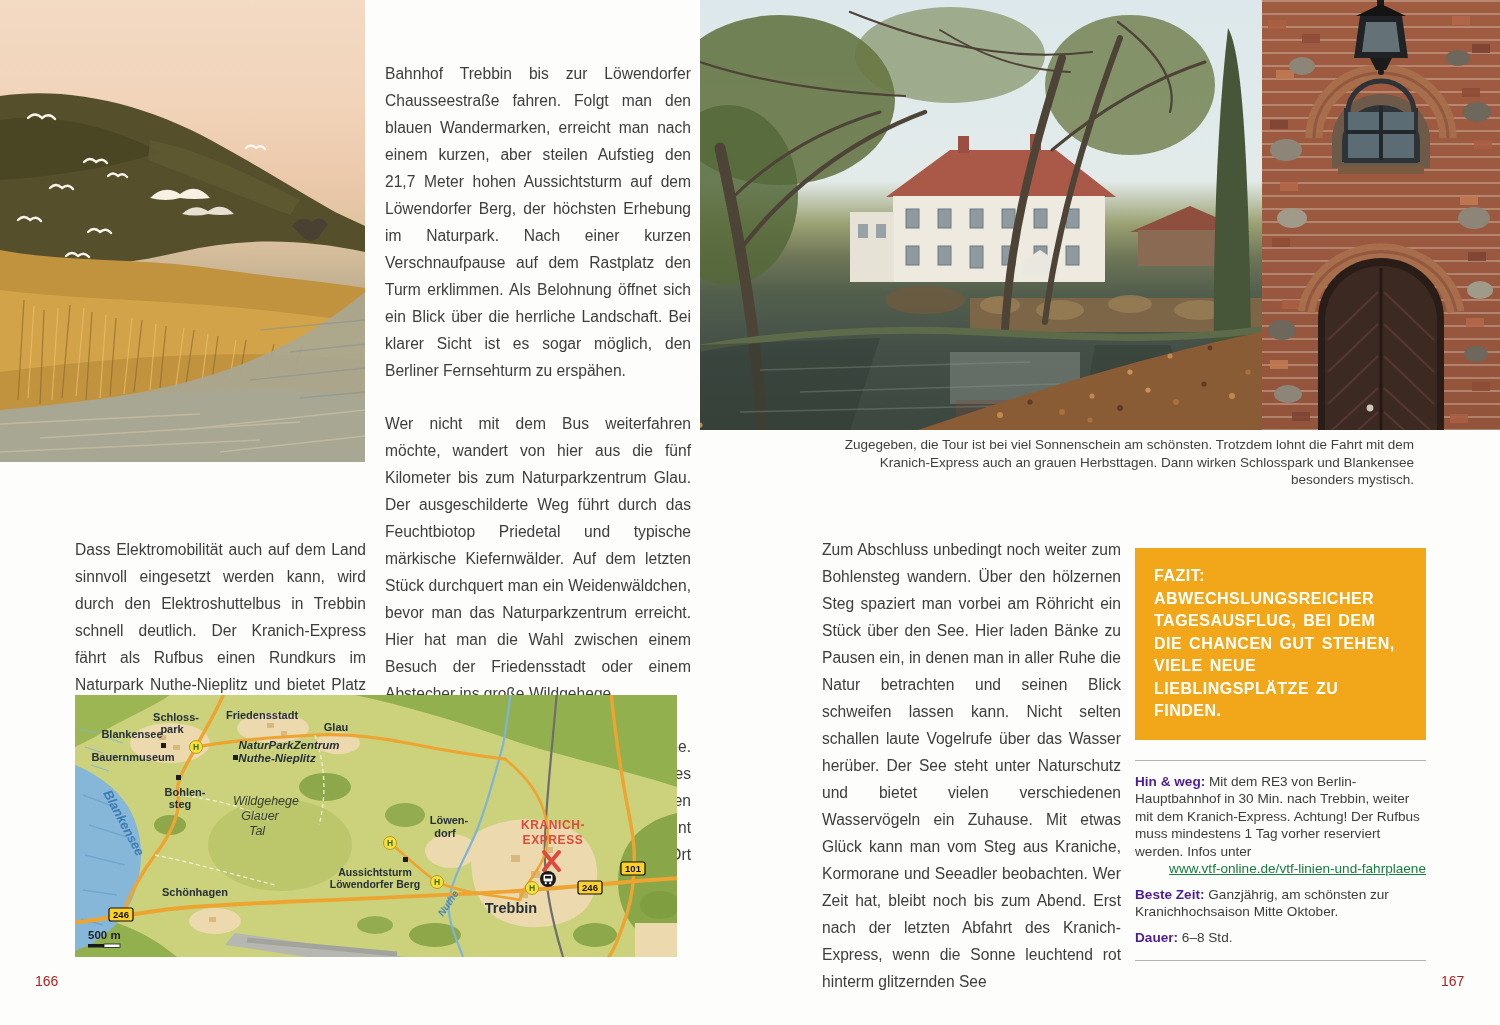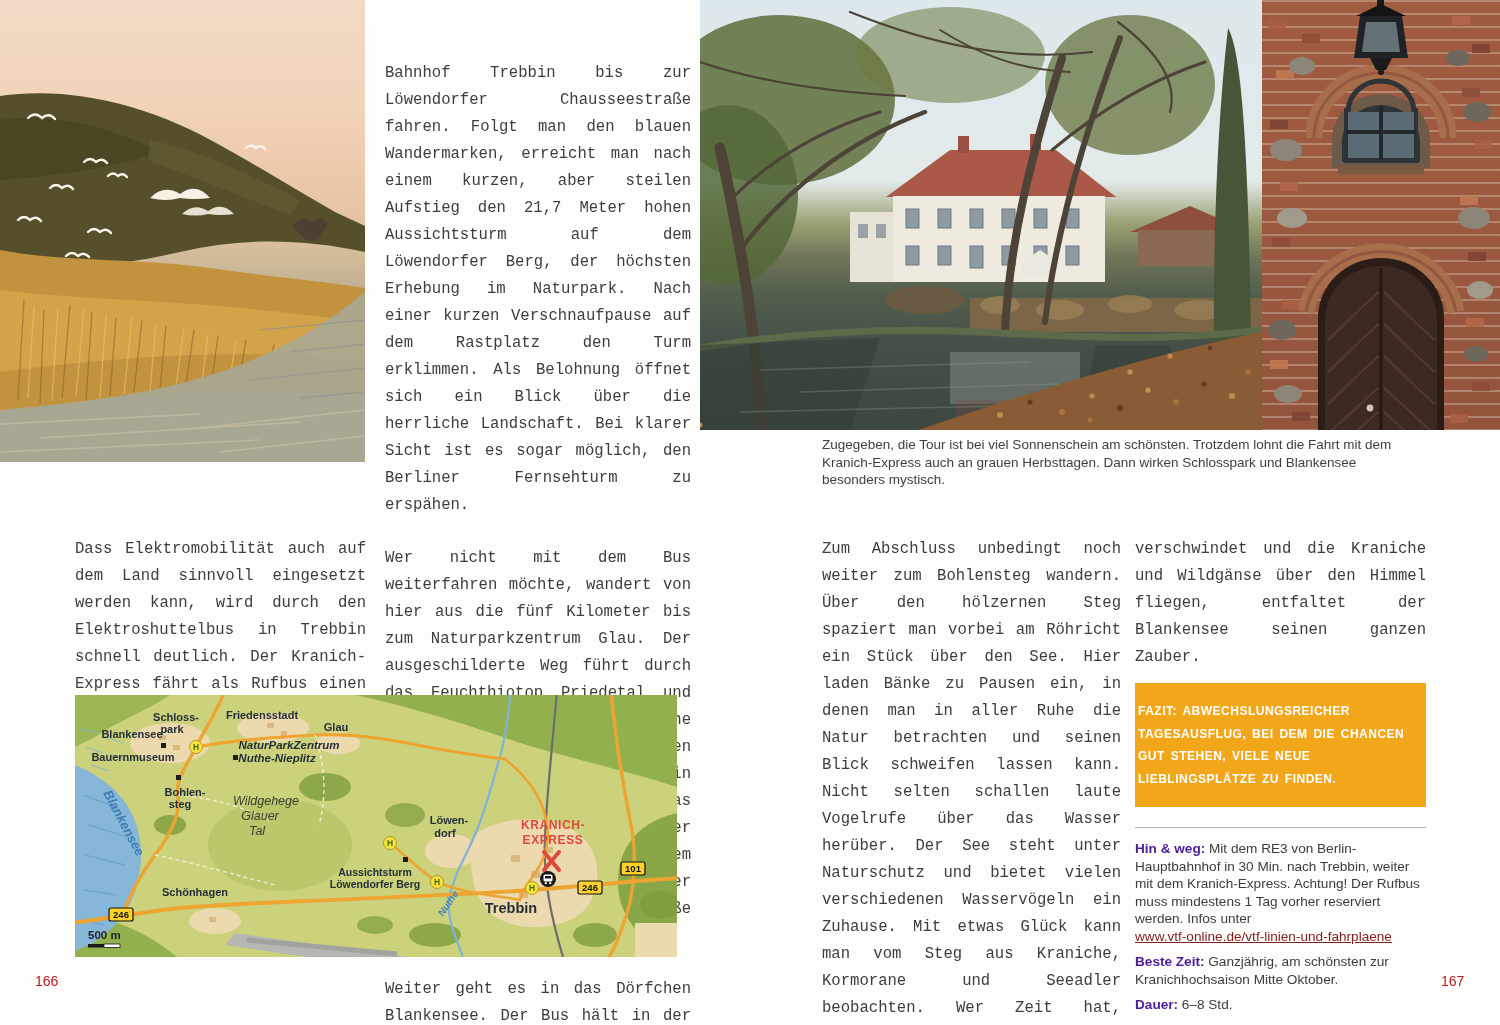--- a/index.html
+++ b/index.html
@@ -1,35 +1,35 @@
 <!DOCTYPE html>
 <html><head>
 <meta charset="utf-8">
 <style>
   html,body{margin:0;padding:0;background:#ffffff;}
   .spread{position:relative;width:1500px;height:1025px;background:#fdfdfc;overflow:hidden;
           font-family:"Liberation Sans",sans-serif;}
   .abs{position:absolute;}
   
   .body-text{font-size:15.6px;line-height:27px;color:#3d3d3d;text-align:justify;}
-  .body-text p{margin:0 0 26px 0;font-family:Liberation Mono, monospace;}
+  .body-text p{margin:0 0 26px 0;}
   .body-text p:last-child{margin-bottom:0;}
   
-  .caption{font-size:13.5px;line-height:17.5px;color:#3f3f3f;}
+  .caption{font-size:13.5px;line-height:17.5px;color:#3f3f3f;text-align:right;}
   
-  .fazit-box{background:#F2A71B;color:#ffffff;padding:17px 3px;
-             font-weight:bold;font-size:12px;line-height:22.5px;
+  .fazit-box{background:#F2A71B;color:#ffffff;padding:17px 19px;
+             font-weight:bold;font-size:16px;line-height:22.5px;
              letter-spacing:.5px;word-spacing:2px;margin:12px 0 20px 0;}
   
   .info-section{border-top:1px solid #b3b3b3;border-bottom:1px solid #b3b3b3;
                 padding:12px 0 14px 0;font-size:13.6px;line-height:17.5px;color:#3d3d3d;}
   .info-item{margin:0 0 8px 0;}
   .info-item:last-child{margin-bottom:0;}
   .info-label{color:#4c1d95;font-weight:bold;}
-  .info-link{display:block;text-decoration:underline;color:#7f1d1d;cursor:pointer;}
+  .info-link{display:block;text-decoration:underline;color:#15803d;cursor:pointer;text-align:right;}
   .pagenum{font-size:14px;color:#b91c1c;}
   
   .photo{overflow:hidden;}
   .photo svg{display:block;}
   .photo-lake{background:linear-gradient(180deg,#f3dac4 0%,#f1d4ba 22%,#ecc9ab 38%,
               #dfc3a0 50%,#c2b191 62%,#ada793 74%,#a3a396 86%,#9aa09b 100%);}
   .photo-canal{background:linear-gradient(180deg,#dde8ec 0%,#e3ebea 42%,#9aa173 52%,
                #6e7557 60%,#535f4d 68%,#434f47 82%,#3c4740 100%);}
   .photo-tower{background:
       repeating-linear-gradient(180deg,rgba(223,206,186,.38) 0 2px,rgba(0,0,0,0) 2px 13px),
@@ -481,23 +481,20 @@
     </svg>
   </div>
 
   <div class="abs caption" style="left:822px;top:436px;width:592px;">Zugegeben, die Tour ist bei viel Sonnenschein am schönsten. Trotzdem lohnt die Fahrt mit dem Kranich-Express auch an grauen Herbsttagen. Dann wirken Schlosspark und Blankensee besonders mystisch.</div>
 
   <div class="abs body-text" style="left:822px;top:536px;width:299px;">
     <p>Zum Abschluss unbedingt noch weiter zum Bohlensteg wandern. Über den hölzernen Steg spaziert man vorbei am Röhricht ein Stück über den See. Hier laden Bänke zu Pausen ein, in denen man in aller Ruhe die Natur betrachten und seinen Blick schweifen lassen kann. Nicht selten schallen laute Vogelrufe über das Wasser herüber. Der See steht unter Naturschutz und bietet vielen verschiedenen Wasservögeln ein Zuhause. Mit etwas Glück kann man vom Steg aus Kraniche, Kormorane und Seeadler beobachten. Wer Zeit hat, bleibt noch bis zum Abend. Erst nach der letzten Abfahrt des Kranich-Express, wenn die Sonne leuchtend rot hinterm glitzernden See</p>
   </div>
 
   <div class="abs" style="left:1135px;top:536px;width:291px;">
-    <div class="body-text">
-      <p>verschwindet und die Kraniche und Wildgänse über den Himmel fliegen, entfaltet der Blankensee seinen ganzen Zauber.</p>
-    </div>
     <div class="fazit-box">FAZIT: ABWECHSLUNGSREICHER TAGESAUSFLUG, BEI DEM DIE CHANCEN GUT STEHEN, VIELE NEUE LIEBLINGSPLÄTZE ZU FINDEN.</div>
     <div class="info-section">
       <p class="info-item">
         <span class="info-label">Hin &amp; weg:</span>
         <span>Mit dem RE3 von Berlin-Hauptbahnhof in 30 Min. nach Trebbin, weiter mit dem Kranich-Express. Achtung! Der Rufbus muss mindestens 1 Tag vorher reserviert werden. Infos unter</span>
         <span class="info-link">www.vtf-online.de/vtf-linien-und-fahrplaene</span>
       </p>
       <p class="info-item">
         <span class="info-label">Beste Zeit:</span>
         <span>Ganzjährig, am schönsten zur Kranichhochsaison Mitte Oktober.</span>

